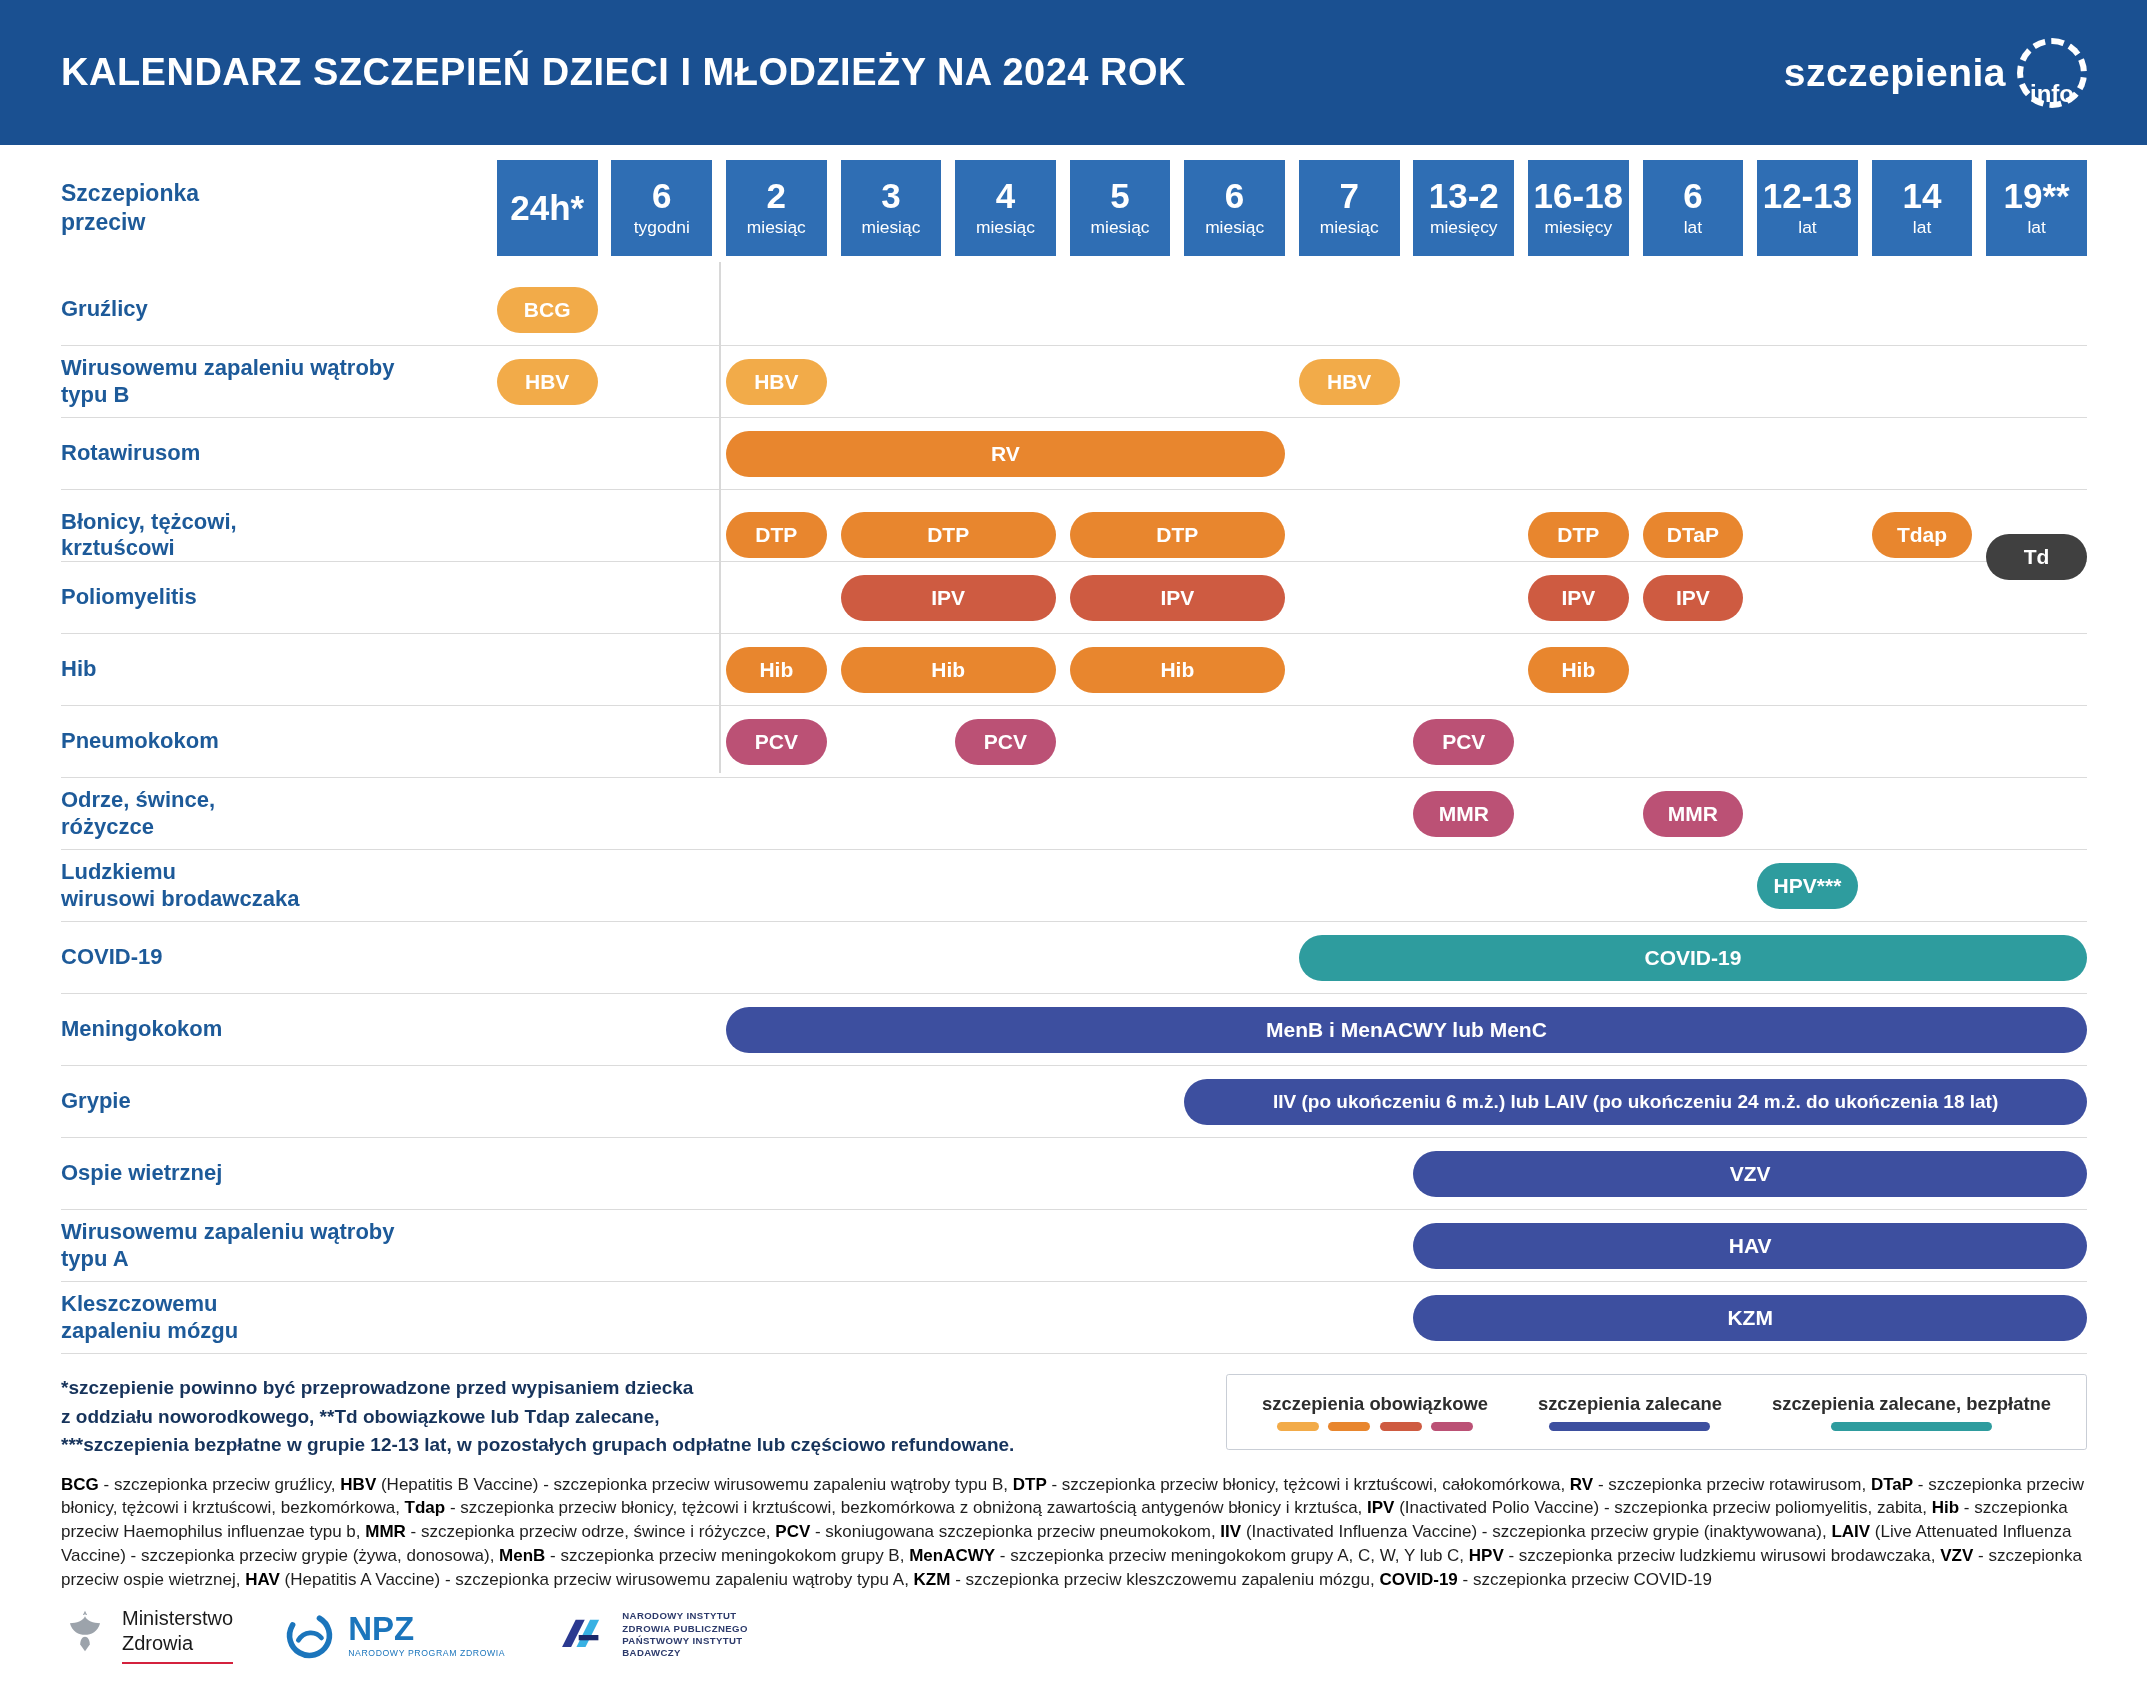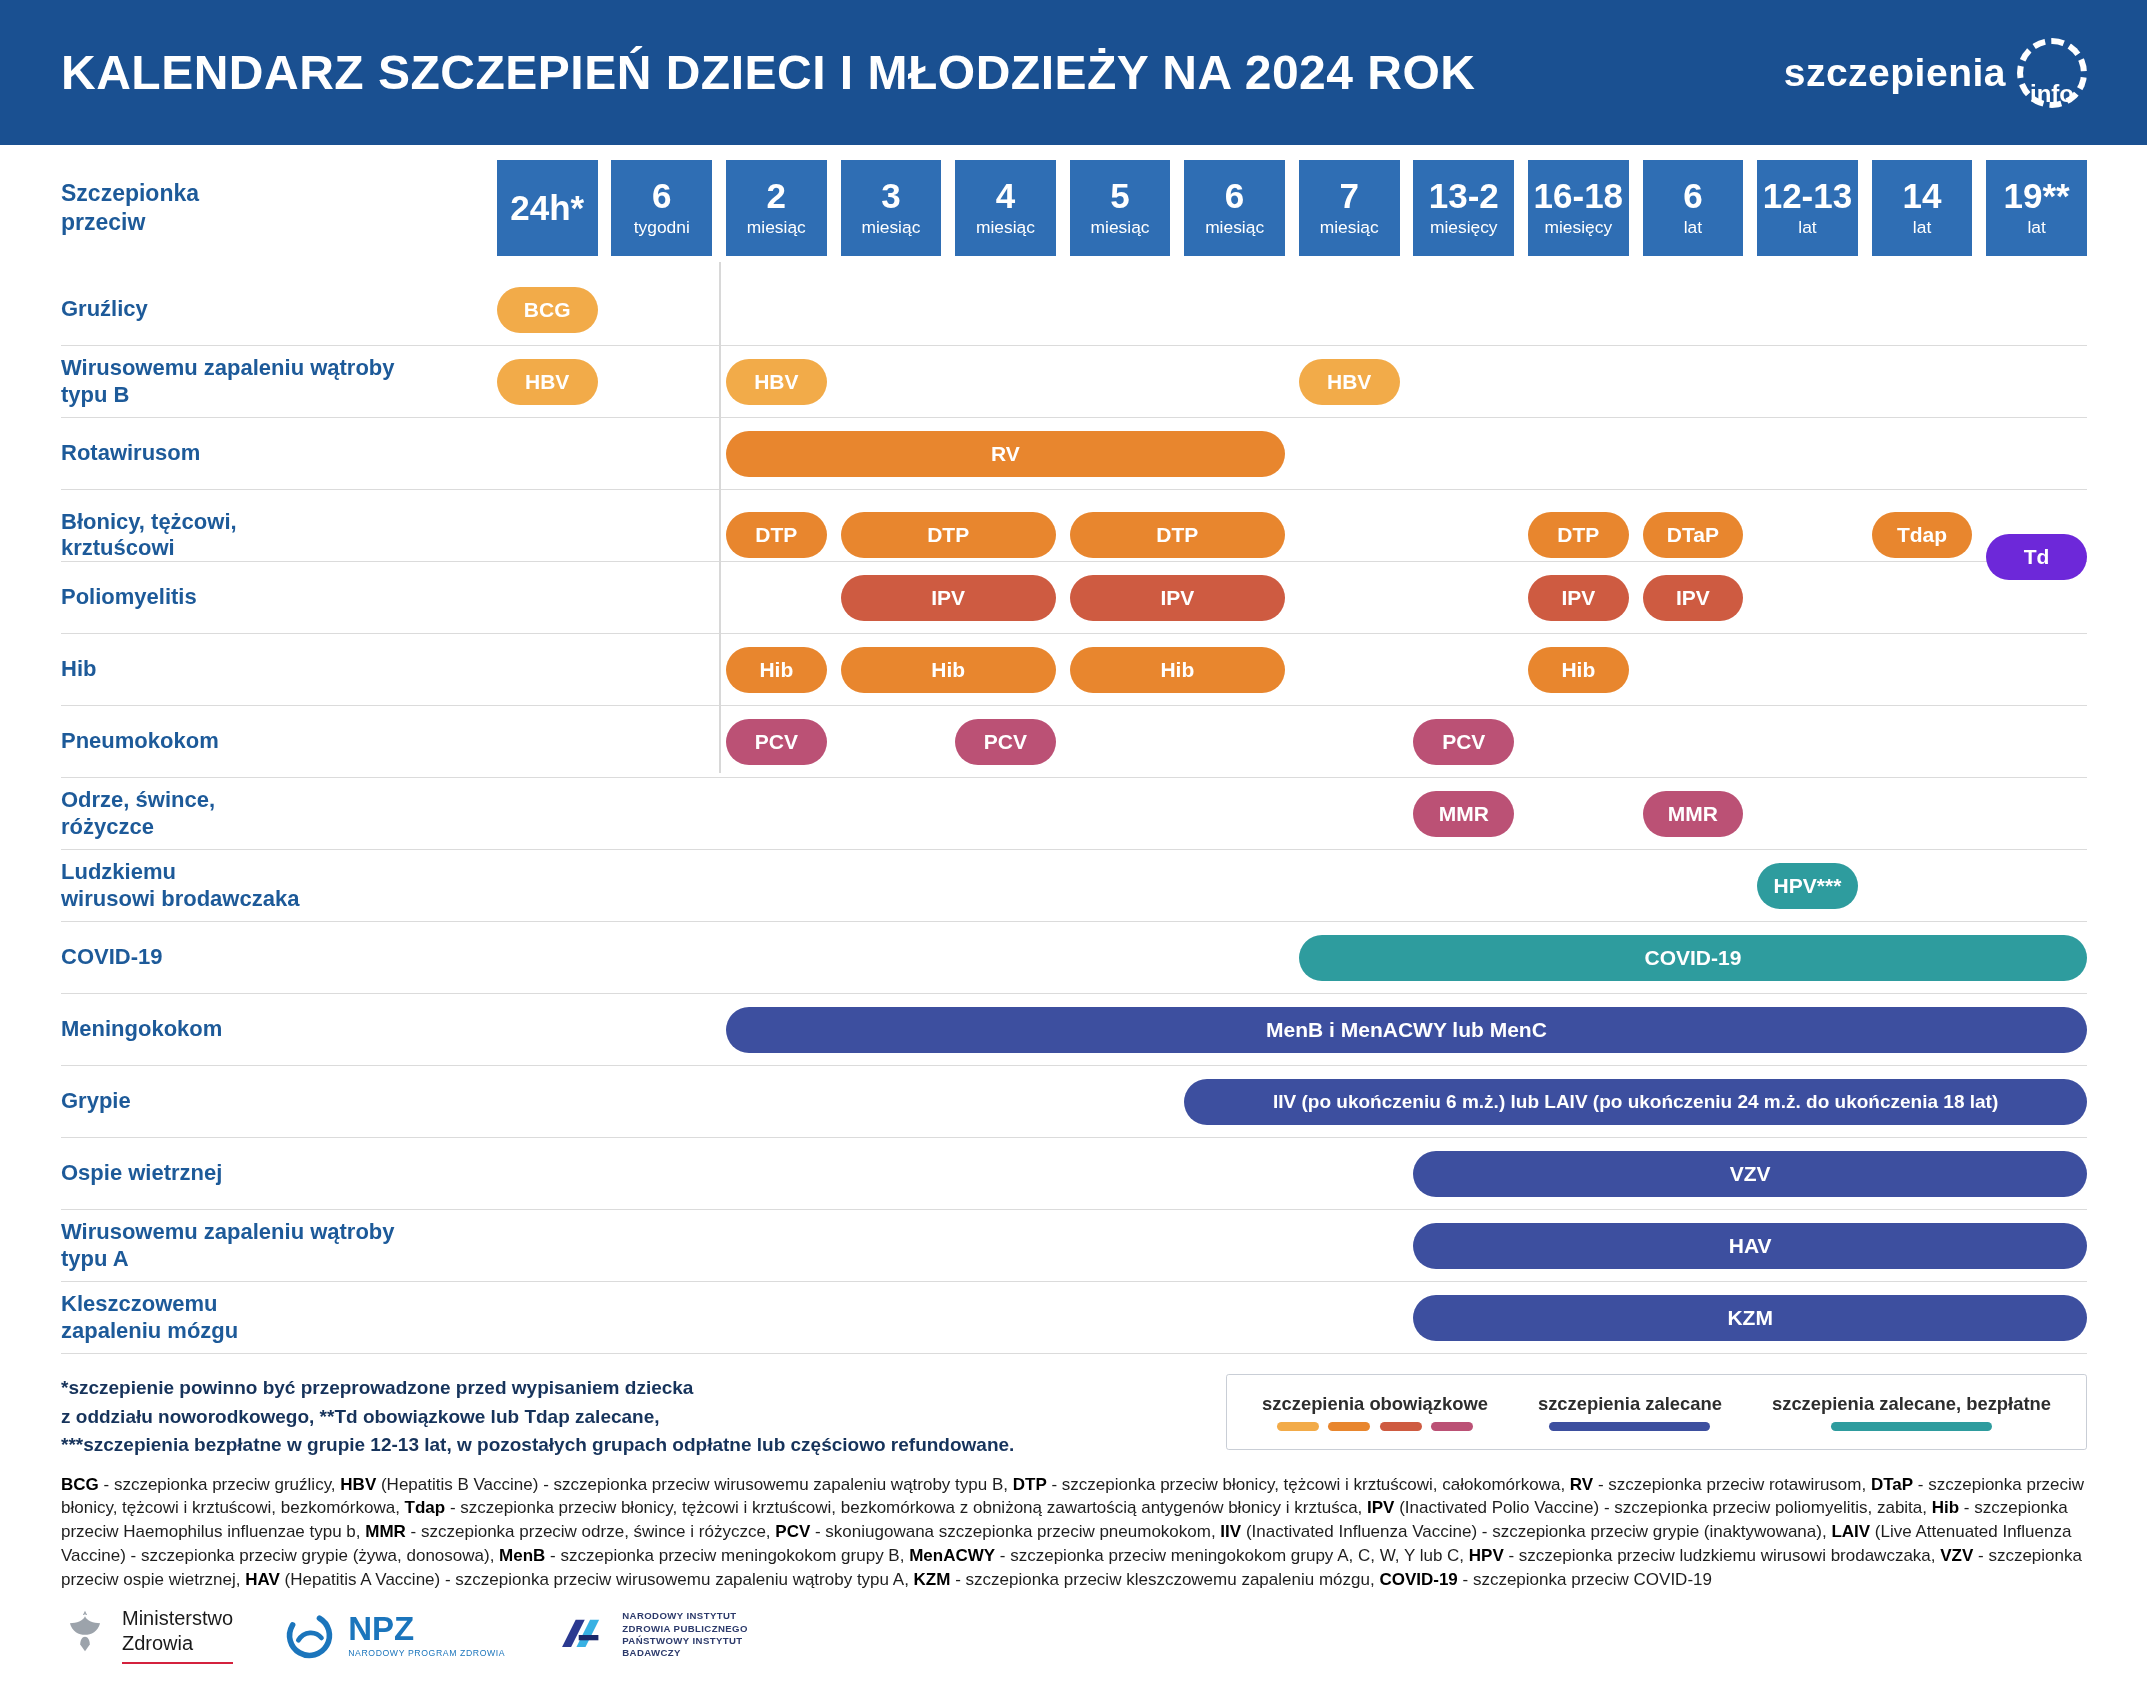--- a/index.html
+++ b/index.html
@@ -1,20 +1,20 @@
 <!DOCTYPE html>
 <html lang="pl" style="--c-header_bar: #1A5091; --c-column_box: #2F6EB4; --c-label_text: #1D5A99; --c-yellow: #F2AB49; --c-orange: #E8862E; --c-red: #CE5B41; --c-pink: #BB5175; --c-teal: #2E9C9E; --c-blue: #3D4F9F; --c-npz_blue: #1B75BC; --c-pzh_navy: #2B3990; --c-pzh_cyan: #27AAE1; --c-ministry_red: #D4213D; --c-grid_line: #DBDBDB;font-size:14.7px"><head>
 <meta charset="utf-8">
 <style>
   *{margin:0;padding:0;box-sizing:border-box;}
   html,body{background:#fff;}
   body{width:2148px;height:1707px;overflow:hidden;font-family:"Liberation Sans","DejaVu Sans",sans-serif;}
 
   .topbar{height:145px;background:var(--c-header_bar);display:flex;align-items:center;justify-content:space-between;padding:0 61px;}
-  .title{color:#fff;font-size:48px;font-weight:bold;letter-spacing:0.5px;}
+  .title{color:#fff;font-size:38px;font-weight:bold;letter-spacing:0.5px;}
   .brand{display:flex;align-items:center;gap:11px;}
   .brand-text{color:#fff;font-weight:bold;font-size:39px;letter-spacing:0.5px;}
   .brand-badge{width:70px;height:70px;border:6.4px dashed #fff;border-radius:50%;display:flex;align-items:center;justify-content:center;flex:0 0 auto;}
   .brand-badge-text{color:#fff;font-weight:bold;font-size:24px;margin-top:43px;}
 
   .content{padding:0 61px;}
   .grid14{display:grid;grid-template-columns:422px repeat(14,1fr);column-gap:13.8px;}
 
   .thead{margin-top:14.7px;align-items:center;}
   .corner{color:var(--c-label_text);font-weight:bold;font-size:23px;line-height:1.25;white-space:pre-line;}
@@ -147,21 +147,21 @@
           </div>
           <div class="row grid14">
             <div class="row-label">Błonicy, tężcowi,
 krztuścowi</div>
             <div class="pill" style="grid-column: 4 / 5; background: rgb(232, 134, 46);">DTP</div>
             <div class="pill" style="grid-column: 5 / 7; background: rgb(232, 134, 46);">DTP</div>
             <div class="pill" style="grid-column: 7 / 9; background: rgb(232, 134, 46);">DTP</div>
             <div class="pill" style="grid-column: 11 / 12; background: rgb(232, 134, 46);">DTP</div>
             <div class="pill" style="grid-column: 12 / 13; background: rgb(232, 134, 46);">DTaP</div>
             <div class="pill" style="grid-column: 14 / 15; background: rgb(232, 134, 46);">Tdap</div>
-            <div class="pill" style="grid-column: 15 / 16; background: #6d28d9; margin-top: 44px;">Td</div>
+            <div class="pill" style="grid-column: 15 / 16; background: #404040; margin-top: 44px;">Td</div>
           </div>
           <div class="row grid14">
             <div class="row-label">Poliomyelitis</div>
             <div class="pill" style="grid-column: 5 / 7; background: rgb(206, 91, 65);">IPV</div>
             <div class="pill" style="grid-column: 7 / 9; background: rgb(206, 91, 65);">IPV</div>
             <div class="pill" style="grid-column: 11 / 12; background: rgb(206, 91, 65);">IPV</div>
             <div class="pill" style="grid-column: 12 / 13; background: rgb(206, 91, 65);">IPV</div>
           </div>
           <div class="row grid14">
             <div class="row-label">Hib</div>

